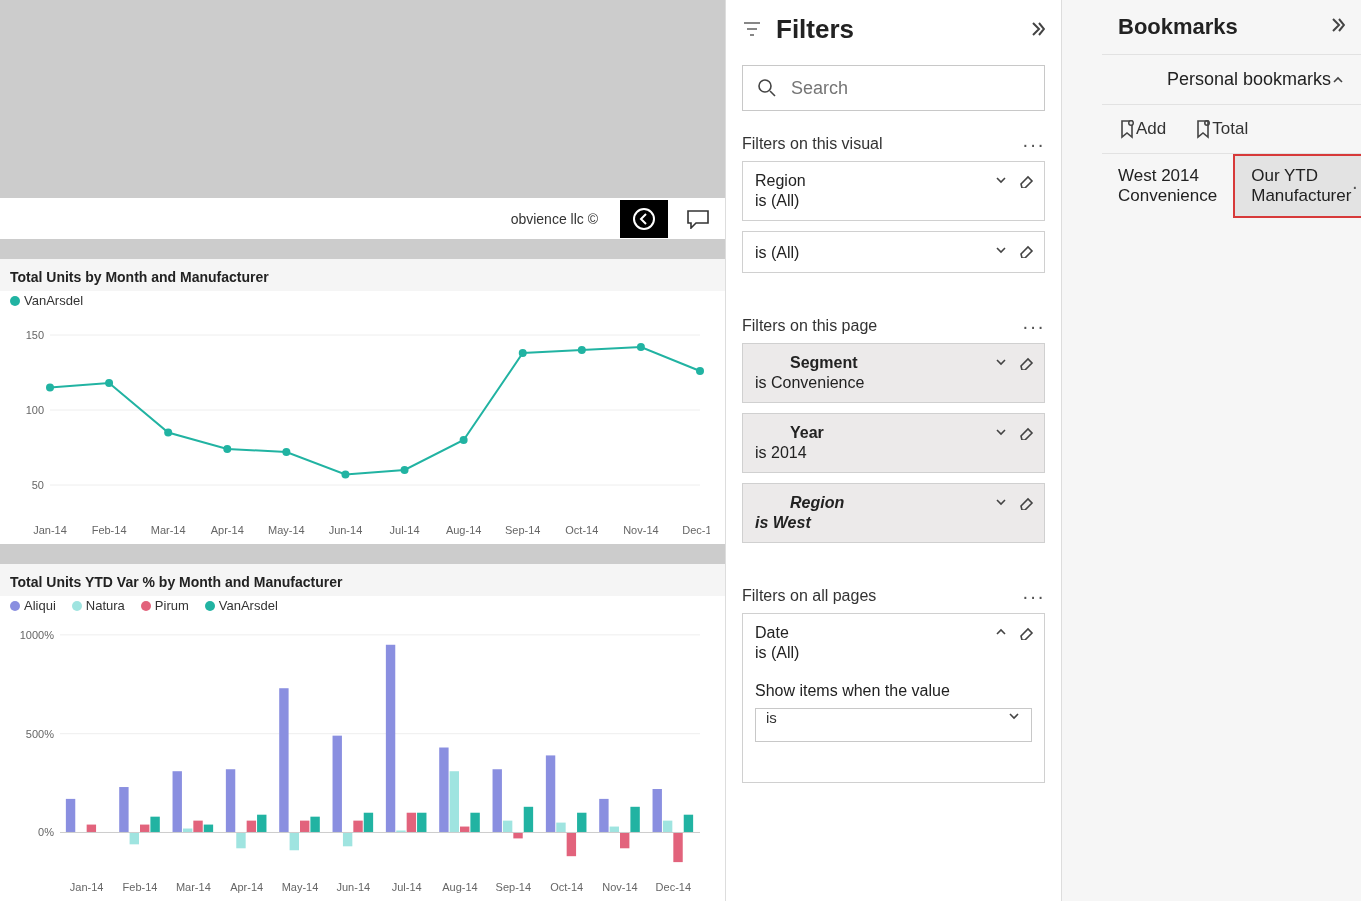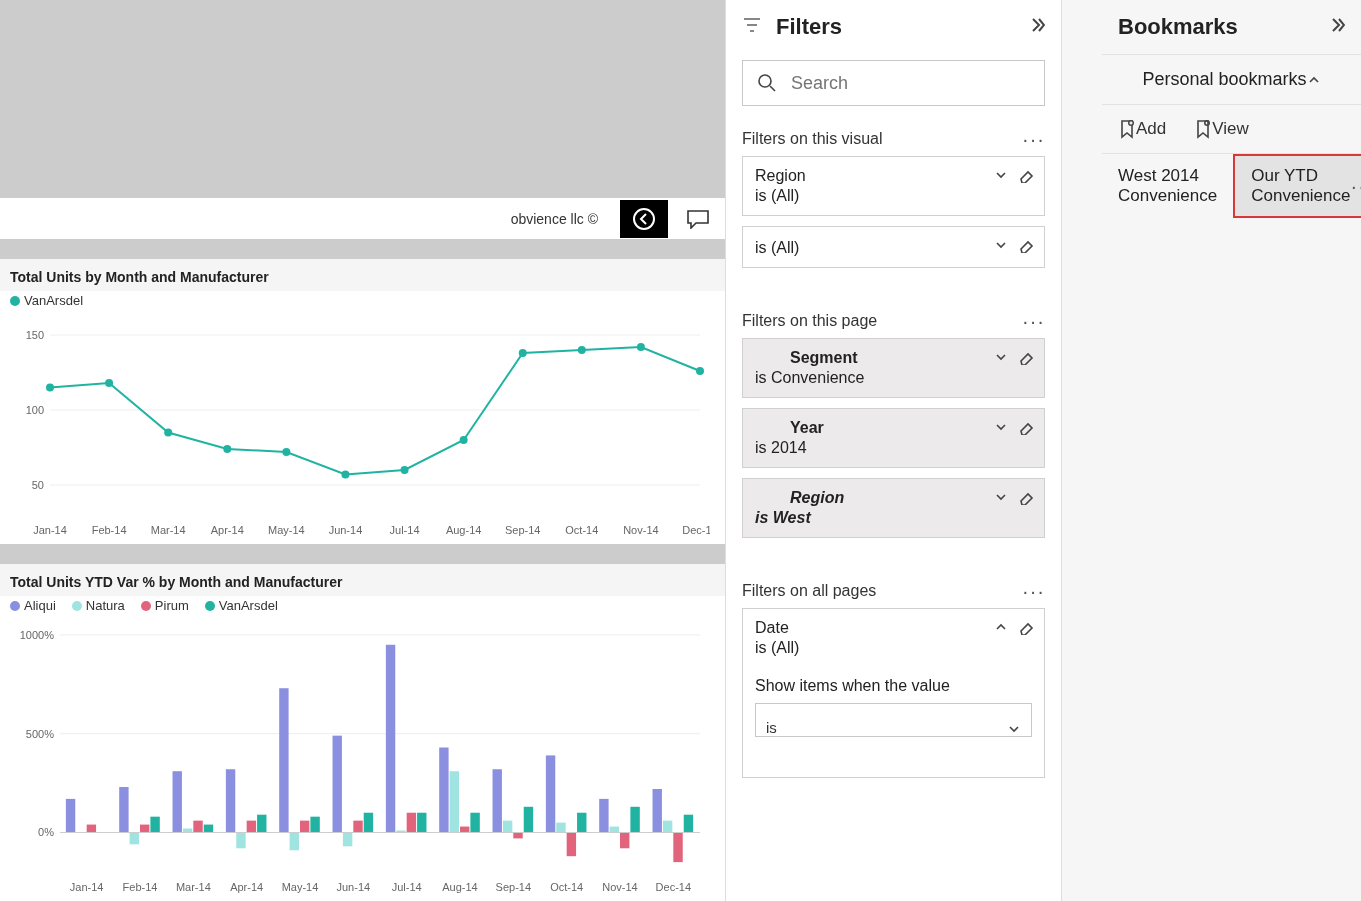--- a/index.html
+++ b/index.html
@@ -16,44 +16,44 @@
   .comment-icon svg { width:24px; height:20px; stroke:#333; fill:none; stroke-width:1.6; }
   .visual { background:#fff; margin-top:20px; }
   .visual-title { font-size:14px; font-weight:600; padding:10px 10px 6px 10px; background:#f5f5f5; color:#222; }
   .legend { display:flex; gap:16px; padding:2px 10px 2px 10px; font-size:13px; color:#333; align-items:center; }
   .legend span.dot { width:10px; height:10px; border-radius:50%; display:inline-block; margin-right:4px; vertical-align:middle; }
   .legend .item { display:flex; align-items:center; }
   .chart { padding:0 10px 4px 10px; }
   svg.plot { display:block; }
   
   .filters-pane { width:336px; background:#fff; border-left:1px solid #ddd; display:flex; flex-direction:column; }
-  .filters-header { display:flex; align-items:center; gap:14px; padding:14px 16px; font-size:22px; font-weight:600; color:#222; }
+  .filters-header { display:flex; align-items:center; gap:14px; padding:14px 16px; font-size:26px; font-weight:600; color:#222; }
   .filters-header .filter-icon { opacity:.85; }
   .filters-header .expand-icon { margin-left:auto; }
   .search-box { margin:6px 16px 14px 16px; border:1px solid #c8c8c8; height:46px; display:flex; align-items:center; padding:0 14px; gap:14px; color:#555; font-size:18px; }
   .search-box input { border:none; outline:none; font-size:18px; flex:1; color:#333; }
   .filter-section-title { display:flex; align-items:center; justify-content:space-between; padding:10px 16px 8px 16px; font-size:16px; color:#333; }
   .more-dots { font-size:20px; line-height:8px; letter-spacing:1px; color:#555; }
   .filter-card { margin:0 16px 10px 16px; border:1px solid #d0d0d0; background:#fff; padding:10px 12px; position:relative; }
   .filter-card.gray { background:#eceaea; }
   .filter-card .name { font-size:16px; color:#222; }
   .filter-card.gray .name { font-weight:600;margin-left:35px; }
   .filter-card .value { font-size:16px; color:#222; margin-top:2px; }
   .filter-card.italic .name, .filter-card.italic .value { font-style:italic; font-weight:600; }
   .card-actions { position:absolute; right:10px; top:10px; display:flex; gap:10px; align-items:center; }
   .chev { width:14px; height:14px; }
   .eraser { width:16px; height:16px; }
   .filter-subtext { padding:0 28px 10px 28px; font-size:16px; color:#222; }
-  .is-select { margin:4px 28px 0 28px; border:1px solid #c8c8c8; height:34px; display:flex; align-items:flex-end; justify-content:space-between; padding:0 10px; font-size:15px; color:#333; }
+  .is-select { margin:4px 28px 0 28px; border:1px solid #c8c8c8; height:34px; display:flex; align-items:flex-start; justify-content:space-between; padding:0 10px; font-size:15px; color:#333; }
   
   .filters-pane::-webkit-scrollbar{ width:8px; }
   
   .bookmarks-pane { width:300px; background:#f6f6f6; border-left:1px solid #ddd; display:flex; flex-direction:column;padding-left:40px; }
   .bookmarks-header { display:flex; align-items:center; justify-content:space-between; padding:14px 16px; font-size:22px; font-weight:600; color:#222; }
-  .pb-header { display:flex; align-items:center; justify-content:center; padding:14px 16px 14px 16px; font-size:18px; color:#222; border-top:1px solid #e2e2e2; border-bottom:1px solid #e2e2e2; }
+  .pb-header { display:flex; align-items:center; justify-content:flex-end; padding:14px 16px 14px 16px; font-size:18px; color:#222; border-top:1px solid #e2e2e2; border-bottom:1px solid #e2e2e2; }
   .bm-actions { display:flex; gap:28px; padding:14px 16px; font-size:17px; color:#333; border-bottom:1px solid #e2e2e2; }
   .bm-actions .action { display:flex; align-items:center; }
   .bm-list { display:flex; flex-direction:row; }
   .bm-item { padding:10px 16px; font-size:17px; color:#222; display:flex; align-items:center; justify-content:space-between; }
   .bm-item.selected { background:#e3e3e3; border:2px solid #d73939; }
   .icon-svg { stroke:#444; fill:none; stroke-width:1.6; }
 </style>
 </head>
 <body>
 
@@ -344,26 +344,26 @@
             <circle cx="13" cy="4" r="3" fill="#444" stroke="none"></circle>
             <path d="M11.5 4h3M13 2.5v3" stroke="#f6f6f6"></path>
           </svg>
         <span>Add</span>
       </div>
       <div class="action">
         <svg width="18" height="20" class="icon-svg" viewBox="0 0 18 20">
             <path d="M4 2h10v16l-5-4-5 4z"></path>
             <circle cx="13" cy="4" r="2.2"></circle>
           </svg>
-        <span>View</span>
+        <span>Total</span>
       </div>
     </div>
     <div class="bm-list">
       <div class="bm-item">
         <span>West 2014 Convenience</span>
       </div>
       <div class="bm-item selected">
-        <span>Our YTD Convenience</span>
+        <span>Our YTD Manufacturer</span>
         <span class="more-dots">···</span>
       </div>
     </div>
   </div>
 </div>
 
 </body></html>

